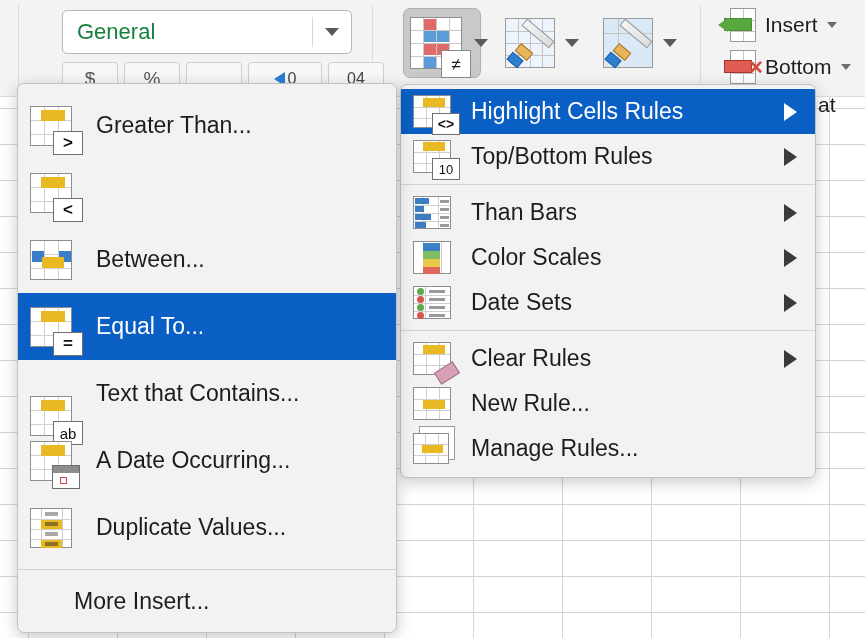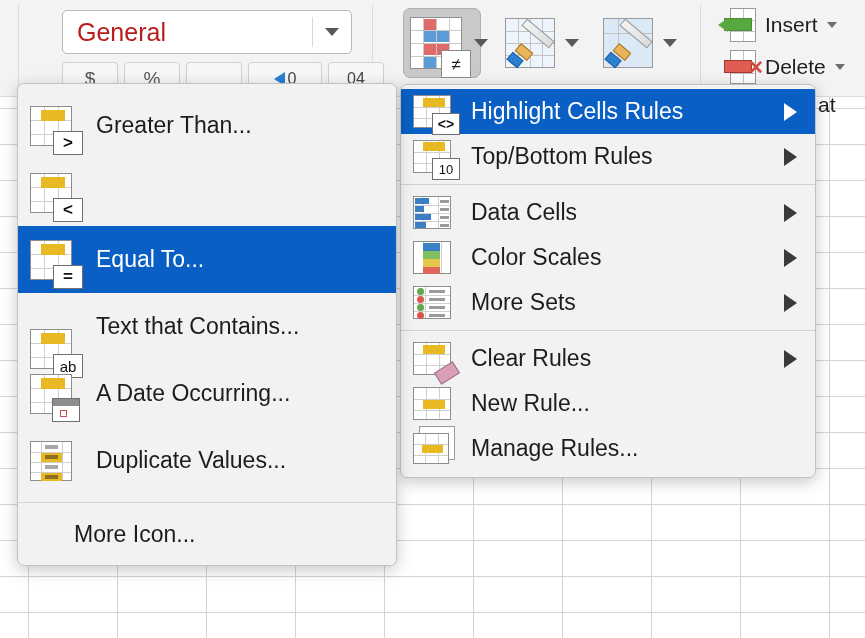--- a/index.html
+++ b/index.html
@@ -47,21 +47,21 @@
     position: absolute; left: 62px; top: 10px;
     width: 290px; height: 44px;
     background: #ffffff;
     border: 1px solid #b9b9b9;
     border-radius: 5px;
     box-sizing: border-box;
     display: flex; align-items: center;
   }
   .numfmt-value {
     flex: 1; padding-left: 14px;
-    font-size: 25px; color: #b91c1c;
+    font-size: 22px; color: #15803d;
     white-space: nowrap; overflow: hidden;
   }
   .numfmt-divider {
     width: 1px; height: 30px; background: #d8d8d8;
   }
   .numfmt-arrow {
     width: 38px; display: flex; align-items: center; justify-content: center;
   }
   .caret-dn {
     width: 0; height: 0;
@@ -435,21 +435,21 @@
     <div class="id-row" style="left:718px; top:50px;">
       <div class="id-ico">
         <div class="id-minigrid">
           <div style="position:absolute; left:12px; top:0; bottom:0; width:1px; background:#c4c4c4;"></div>
           <div style="position:absolute; left:0; right:0; top:11px; height:1px; background:#c4c4c4;"></div>
           <div style="position:absolute; left:0; right:0; top:22px; height:1px; background:#c4c4c4;"></div>
         </div>
         <div class="id-bar" style="background:#e05c52; border-color:#a8352c;"></div>
         <div class="id-x">✕</div>
       </div>
-      <div class="id-label">Delete</div>
+      <div class="id-label">Bottom</div>
       <div>
           <div class="caret-dn sm"></div>
         </div>
     </div>
 
   </div>
 
   <div class="id-row" style="left:818px; top:93px;gap:40px;">
     <div class="id-label">at</div>
     <div>
@@ -506,21 +506,21 @@
           <div class="db-bar" style="left:1px; top:1px; width:14px; height:6px;"></div>
           <div class="db-bar" style="left:1px; top:9px; width:9px;  height:6px;"></div>
           <div class="db-bar" style="left:1px; top:17px; width:16px; height:6px;"></div>
           <div class="db-bar" style="left:1px; top:25px; width:11px; height:6px;"></div>
           <div class="db-tick" style="left:26px; top:3px;  width:9px;"></div>
           <div class="db-tick" style="left:26px; top:11px; width:9px;"></div>
           <div class="db-tick" style="left:26px; top:19px; width:9px;"></div>
           <div class="db-tick" style="left:26px; top:27px; width:9px;"></div>
         </div>
       </div>
-      <div class="mi-label">Data Cells</div>
+      <div class="mi-label">Than Bars</div>
       <div class="mi-arrow"></div>
     </div>
 
     <div class="menu-item">
       <div class="mi-icon">
         <div class="ss" style="width:38px; height:33px;">
           <div class="v" style="left:9px;"></div>
             <div class="v" style="left:27px;"></div>
           <div class="cs-band" style="left:9px; right:10px; top:1px;  height:8px; background:#3b82c4;"></div>
           <div class="cs-band" style="left:9px; right:10px; top:9px;  height:8px; background:#7fbf5f;"></div>
@@ -542,21 +542,21 @@
           <div class="icon-dot" style="left:3px; top:1px;  background:#5fa84b;"></div>
           <div class="icon-dot" style="left:3px; top:9px;  background:#d8554d;"></div>
           <div class="icon-dot" style="left:3px; top:17px; background:#5fa84b;"></div>
           <div class="icon-dot" style="left:3px; top:25px; background:#d8554d;"></div>
           <div class="icon-line" style="left:15px; top:3px;  width:16px;"></div>
           <div class="icon-line" style="left:15px; top:11px; width:16px;"></div>
           <div class="icon-line" style="left:15px; top:19px; width:16px;"></div>
           <div class="icon-line" style="left:15px; top:27px; width:16px;"></div>
         </div>
       </div>
-      <div class="mi-label">More Sets</div>
+      <div class="mi-label">Date Sets</div>
       <div class="mi-arrow"></div>
     </div>
 
     <div class="menu-sep"></div>
 
     <div class="menu-item">
       <div class="mi-icon">
         <div class="ss" style="width:38px; height:33px;">
           <div class="v" style="left:12px;"></div>
             <div class="v" style="left:25px;"></div>
@@ -630,20 +630,34 @@
           <div class="h" style="top:13px;"></div>
             <div class="h" style="top:27px;"></div>
           <div class="band" style="left:10px; top:3px; width:24px; height:11px;"></div>
           <div class="sub-badge" style="width:30px; height:24px; right:-12px; bottom:-10px; font-size:17px;">
             <span>&lt;</span>
           </div>
         </div>
       </div>
     </div>
 
+    <div class="menu-item" style="height:67px;">
+      <div class="mi-icon" style="width:56px; min-width:56px;">
+        <div class="ss" style="width:42px; height:40px;">
+          <div class="v" style="left:13px;"></div>
+            <div class="v" style="left:27px;"></div>
+          <div class="h" style="top:13px;"></div>
+            <div class="h" style="top:27px;"></div>
+          <div class="blue" style="left:1px; top:10px; width:12px; height:11px;"></div>
+          <div class="blue" style="left:28px; top:10px; width:12px; height:11px;"></div>
+          <div class="band" style="left:11px; top:16px; width:22px; height:11px;"></div>
+        </div>
+      </div>
+      <div class="mi-label">Between...</div>
+    </div>
 
     <div class="menu-item sel" style="height:67px;">
       <div class="mi-icon" style="width:56px; min-width:56px;">
         <div class="ss" style="width:42px; height:40px;">
           <div class="v" style="left:13px;"></div>
             <div class="v" style="left:27px;"></div>
           <div class="h" style="top:13px;"></div>
             <div class="h" style="top:27px;"></div>
           <div class="band" style="left:10px; top:3px; width:24px; height:11px;"></div>
           <div class="sub-badge" style="width:30px; height:24px; right:-12px; bottom:-10px; font-size:17px;">
@@ -702,18 +716,18 @@
           <div style="position:absolute; left:14px; top:23px; width:13px; height:4px; background:#a8a8a8;"></div>
           <div style="position:absolute; left:14px; top:33px; width:13px; height:4px; background:#8a7020;"></div>
         </div>
       </div>
       <div class="mi-label">Duplicate Values...</div>
     </div>
 
     <div class="menu-sep" style="margin:8px 0 0 0;"></div>
 
     <div class="menu-item" style="height:62px; padding-left:56px;">
-      <div class="mi-label">More Icon...</div>
+      <div class="mi-label">More Insert...</div>
     </div>
 
   </div>
 
 </div>
 
 </body></html>

